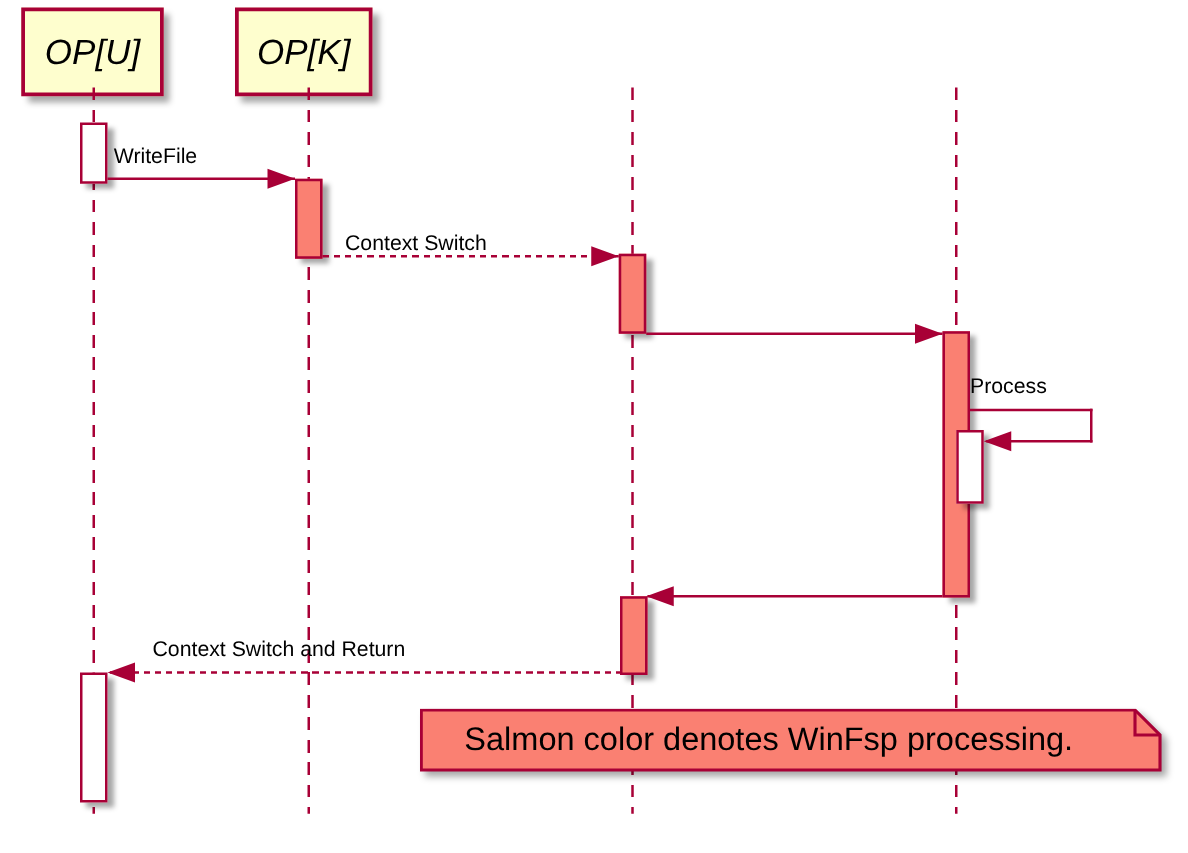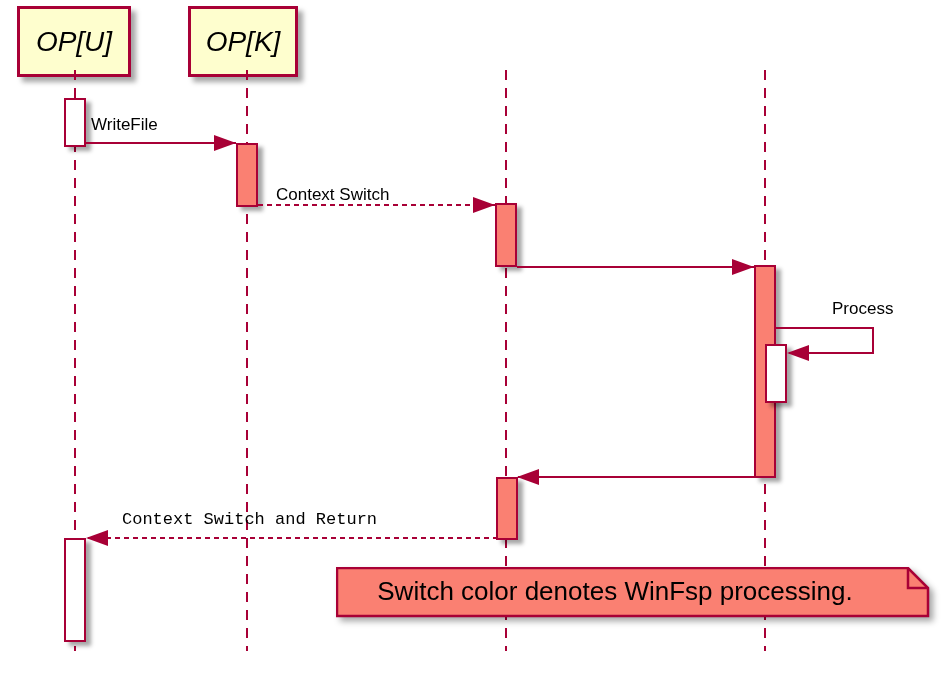--- a/index.html
+++ b/index.html
@@ -147,32 +147,32 @@
   <div class="mline" style="left:86px;top:142px;width:150px;"></div>
   <div class="head-r" style="left:214px;top:135px;"></div>
 
   <div class="mlabel" style="left:264px;top:180px;margin-left:12px;">Context Switch</div>
   <div class="mline dashed" style="left:258px;top:204px;width:237px;"></div>
   <div class="head-r" style="left:473px;top:197px;"></div>
 
   <div class="mline" style="left:517px;top:266px;width:237px;"></div>
   <div class="head-r" style="left:732px;top:259px;"></div>
 
-  <div class="mlabel" style="left:832px;top:294px;">Process</div>
+  <div class="mlabel" style="left:776px;top:294px;">Process</div>
   <div class="mline" style="left:776px;top:327px;width:98px;"></div>
   <div class="vline" style="left:872px;top:327px;height:27px;"></div>
   <div class="mline" style="left:789px;top:352px;width:85px;"></div>
   <div class="head-l" style="left:787px;top:345px;"></div>
 
   <div class="mline" style="left:518px;top:476px;width:236px;"></div>
   <div class="head-l" style="left:517px;top:469px;"></div>
 
-  <div class="mlabel" style="left:122px;top:505px;font-family:Liberation Mono, monospace;">Context Switch and Return</div>
+  <div class="mlabel" style="left:122px;top:505px;">Context Switch and Return</div>
   <div class="mline dashed" style="left:88px;top:537px;width:408px;"></div>
   <div class="head-l" style="left:86px;top:530px;"></div>
 
   <svg class="note-svg" width="594" height="51" viewBox="0 0 594 51">
     <polygon points="1,1 572,1 592,21 592,49 1,49" fill="var(--salmon-fill)" stroke="var(--border-color)" stroke-width="2.5" stroke-linejoin="miter"></polygon>
     <polyline points="572,1 572,21 592,21" fill="none" stroke="var(--border-color)" stroke-width="2.5"></polyline>
   </svg>
-  <div class="note-text">Switch color denotes WinFsp processing.</div>
+  <div class="note-text">Salmon color denotes WinFsp processing.</div>
 
 </div>
 
 </body></html>

